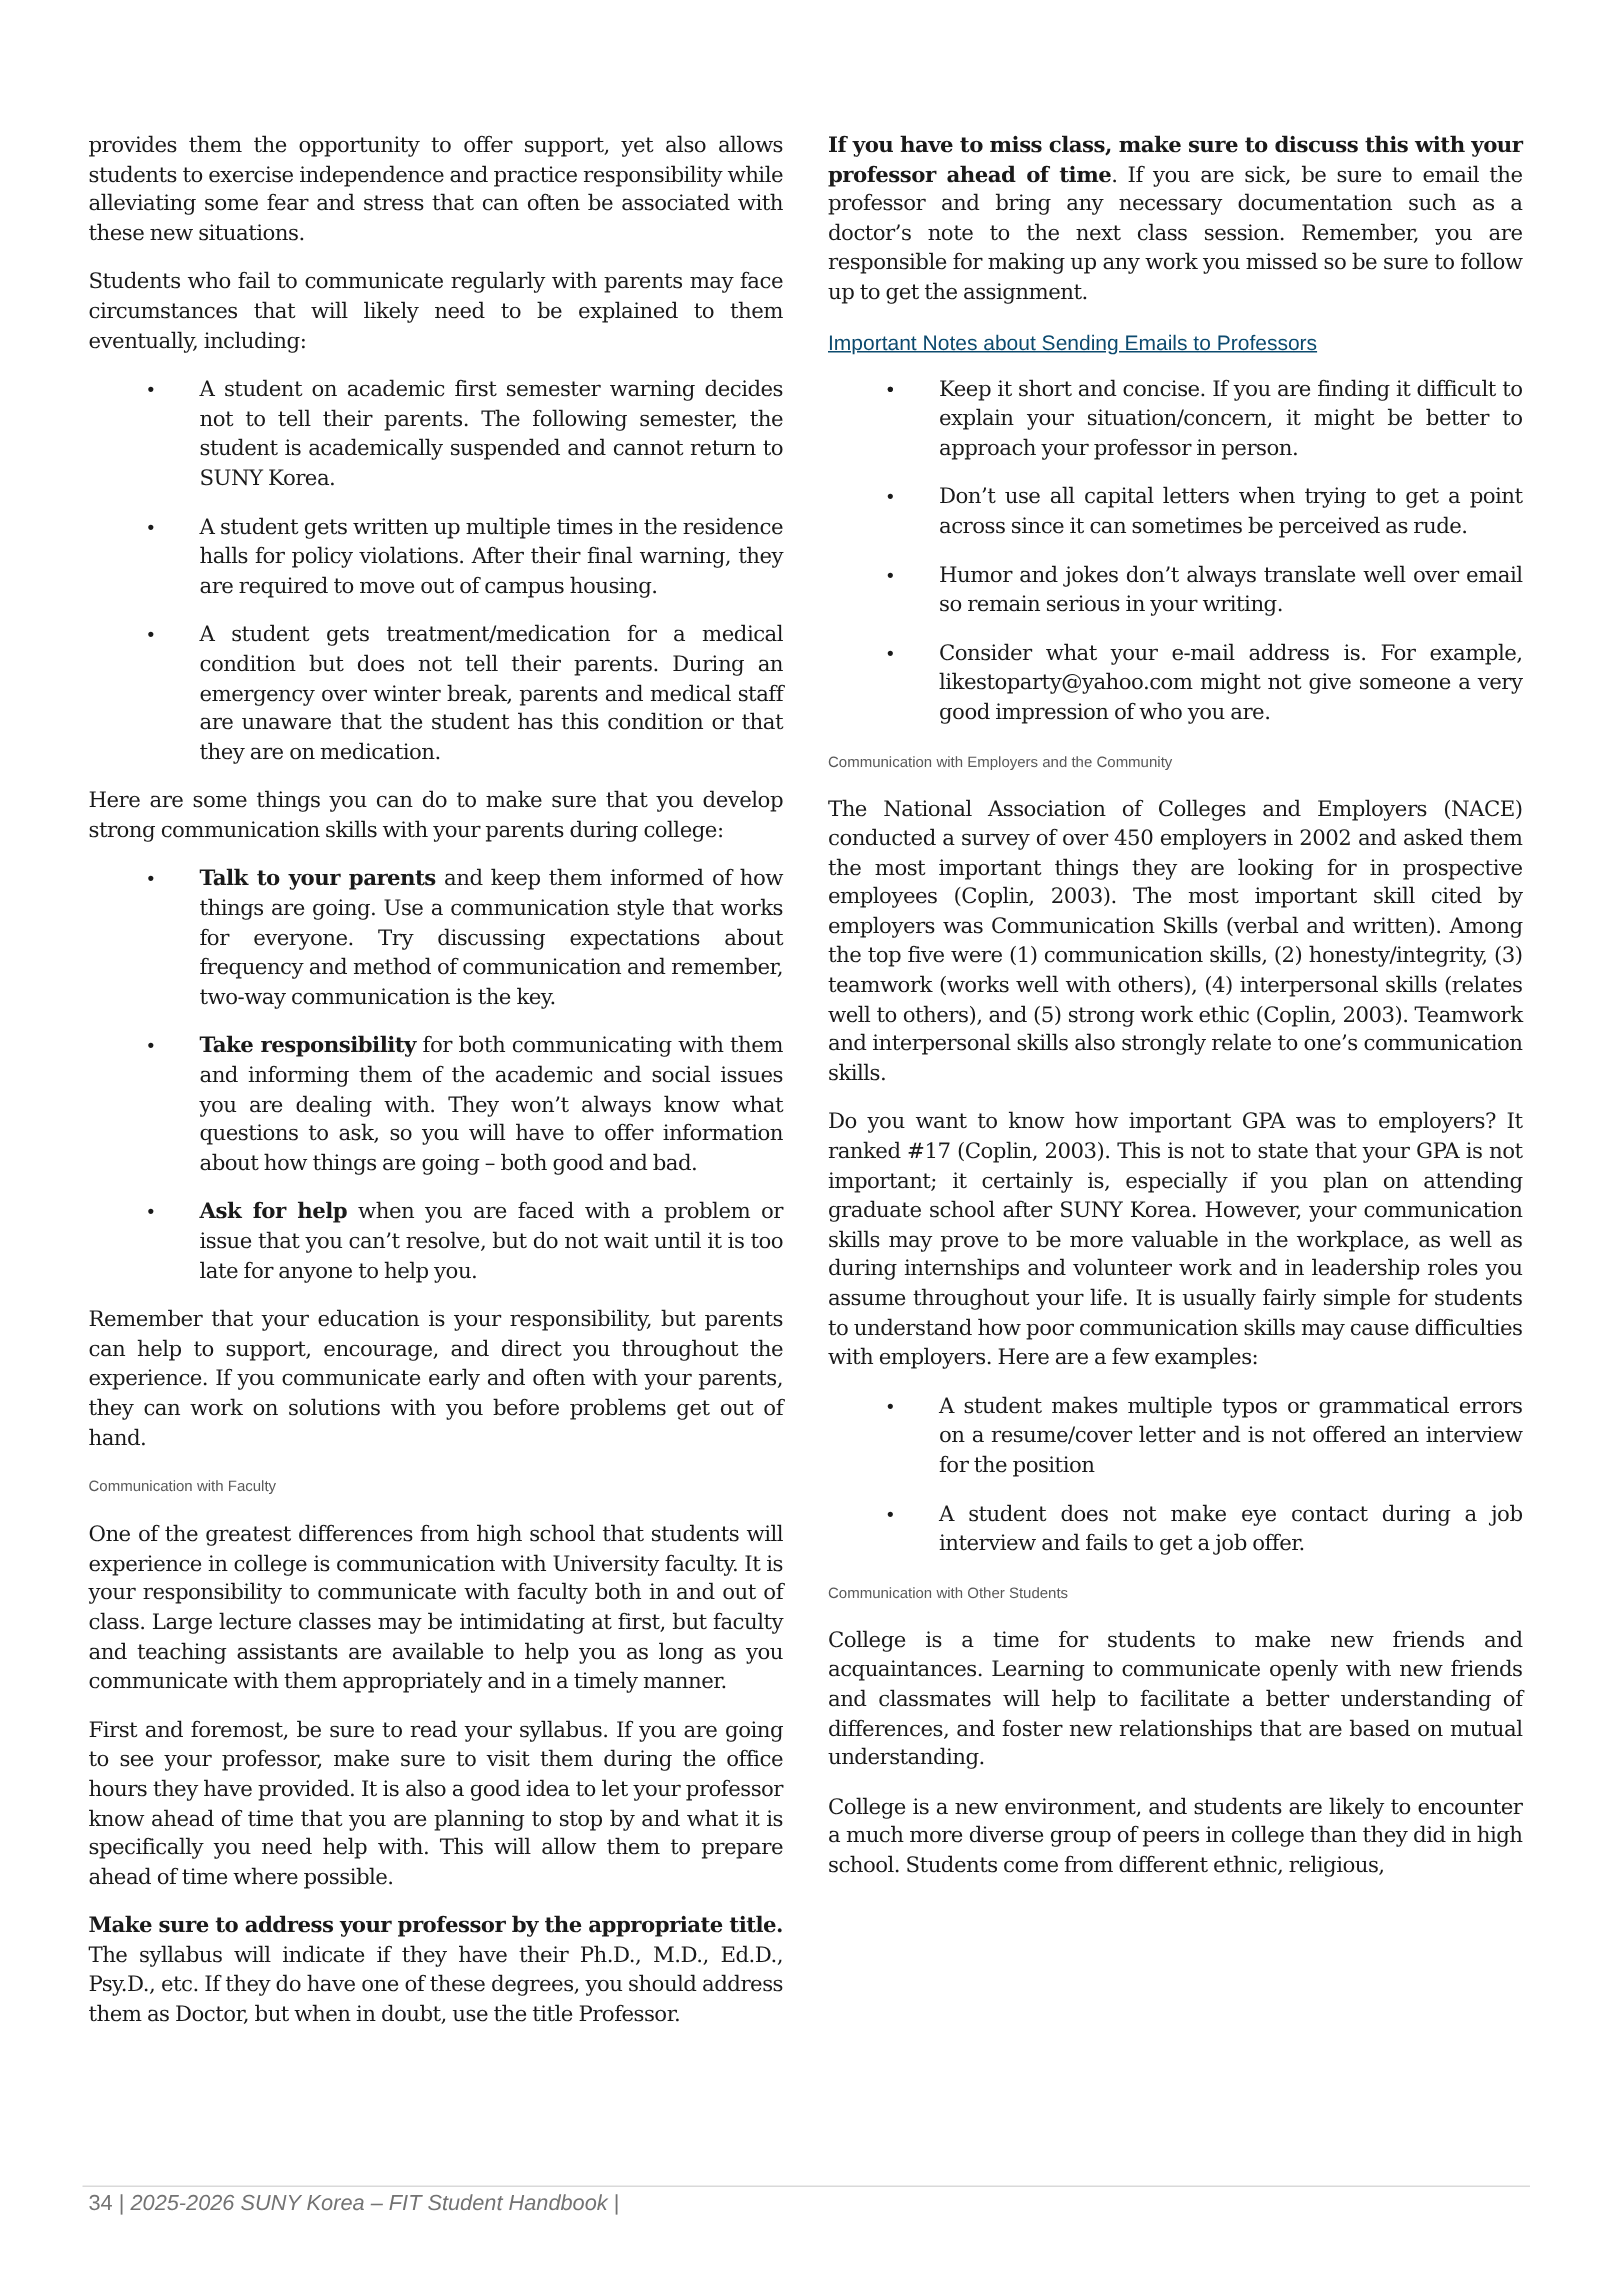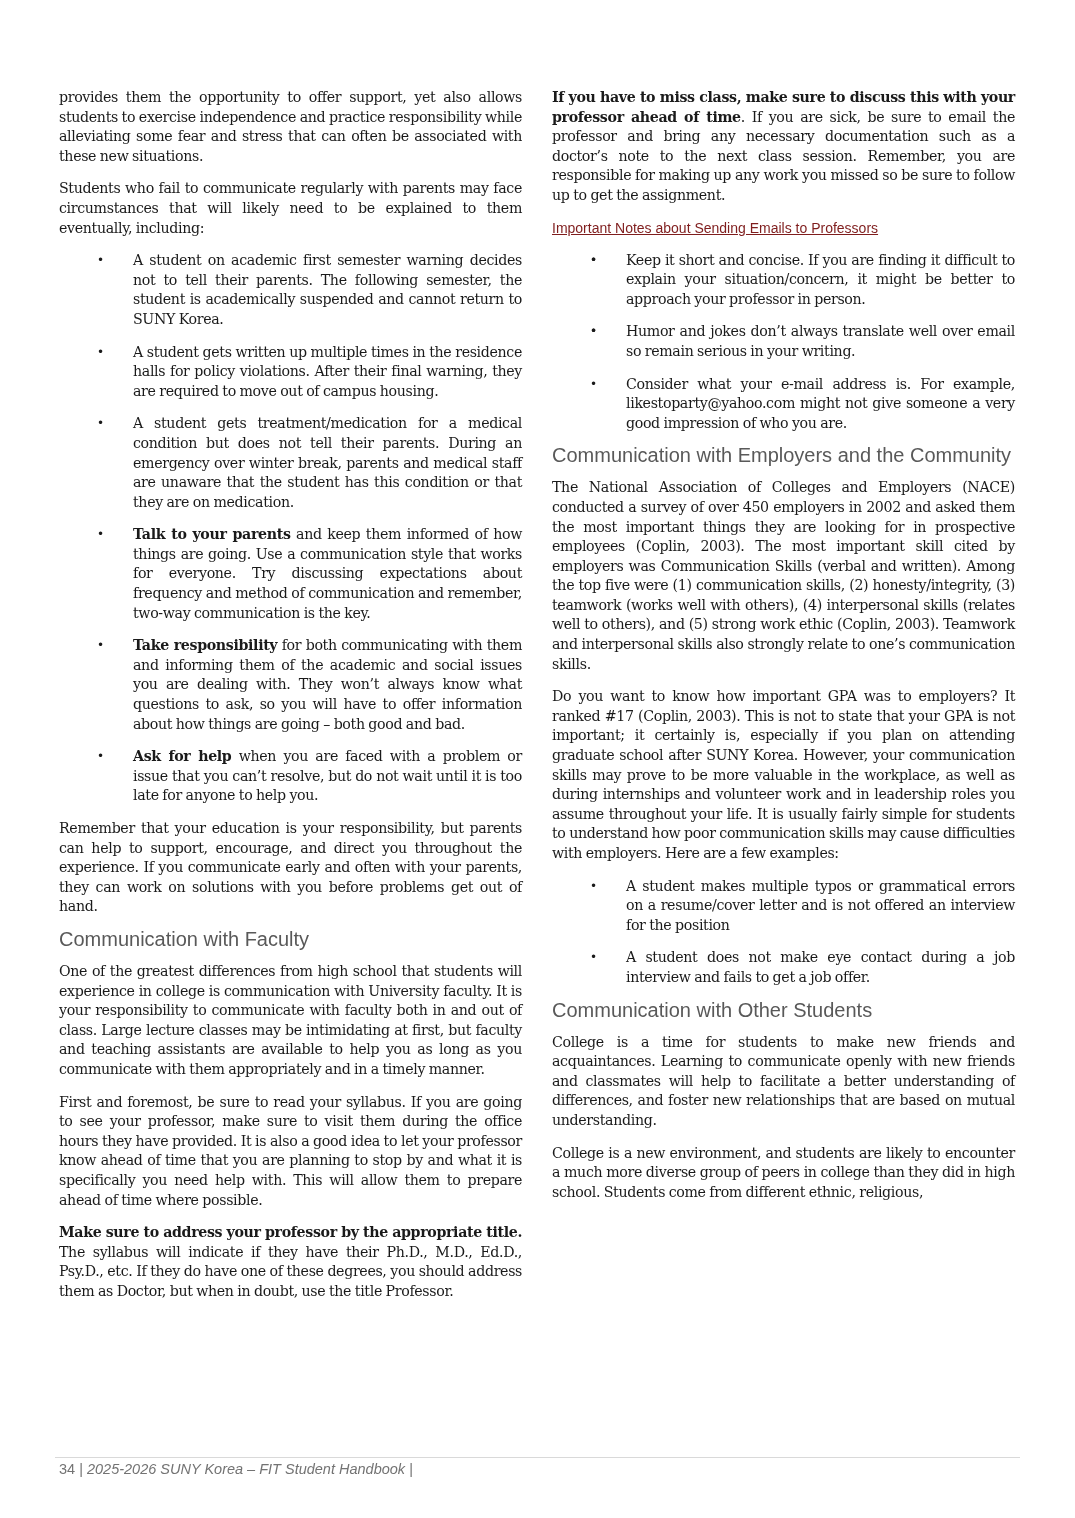--- a/index.html
+++ b/index.html
@@ -32,31 +32,31 @@
       letter-spacing: -0.35px;
       word-spacing: -0.5px;
     }
     ul.bullets li:last-child { margin-bottom: 0; }
     ul.bullets li .bullet {
       position: absolute; left: 38px; top: 0;
       font-family: "DejaVu Sans", sans-serif; font-size: 12px;
     }
     h3.subhead {
       font-family: "Liberation Sans", sans-serif;
-      font-size: 20px;
+      font-size: 10px;
       font-weight: normal;
       color: #595959;
       margin: 0 0 13px 0;
       line-height: 19px;
     }
     h4.underline-head {
       font-family: "Liberation Sans", sans-serif;
       font-size: 14px;
       font-weight: normal;
-      color: #7f1d1d;
+      color: #0c4a6e;
       text-decoration: underline;
       margin: 0 0 13px 0;
       line-height: 19px;
     }
     .footer-rule {
       position: absolute; left: 55px; top: 1457px; width: 965px; height: 1px; background: #d9d9d9;
     }
     .footer {
       position: absolute; left: 59px; top: 1461px;
       font-family: "Liberation Sans", sans-serif; font-size: 14.5px; color: #737373;
@@ -71,20 +71,21 @@
   <div class="col col-left">
     <p class="body">provides them the opportunity to offer support, yet also allows students to exercise independence and practice responsibility while alleviating some fear and stress that can often be associated with these new situations.</p>
     <p class="body">Students who fail to communicate regularly with parents may face circumstances that will likely need to be explained to them eventually, including:</p>
 
     <ul class="bullets">
       <li><span class="bullet">•</span><span>A student on academic first semester warning decides not to tell their parents. The following semester, the student is academically suspended and cannot return to SUNY Korea.</span></li>
       <li><span class="bullet">•</span><span>A student gets written up multiple times in the residence halls for policy violations. After their final warning, they are required to move out of campus housing.</span></li>
       <li><span class="bullet">•</span><span>A student gets treatment/medication for a medical condition but does not tell their parents. During an emergency over winter break, parents and medical staff are unaware that the student has this condition or that they are on medication.</span></li>
     </ul>
 
+    <p class="body">Here are some things you can do to make sure that you develop strong communication skills with your parents during college:</p>
 
     <ul class="bullets">
       <li><span class="bullet">•</span><b>Talk to your parents</b><span> and keep them informed of how things are going. Use a communication style that works for everyone. Try discussing expectations about frequency and method of communication and remember, two-way communication is the key.</span></li>
       <li><span class="bullet">•</span><b>Take responsibility</b><span> for both communicating with them and informing them of the academic and social issues you are dealing with. They won’t always know what questions to ask, so you will have to offer information about how things are going – both good and bad.</span></li>
       <li><span class="bullet">•</span><b>Ask for help</b><span> when you are faced with a problem or issue that you can’t resolve, but do not wait until it is too late for anyone to help you.</span></li>
     </ul>
 
     <p class="body">Remember that your education is your responsibility, but parents can help to support, encourage, and direct you throughout the experience. If you communicate early and often with your parents, they can work on solutions with you before problems get out of hand.</p>
 
     <h3 class="subhead">Communication with Faculty</h3>
@@ -95,21 +96,21 @@
   </div>
 
   <div class="col col-right">
     <p class="body"><b>If you have to miss class, make sure to discuss this with your professor ahead of time</b><span>. If you are sick, be sure to email the professor and bring any necessary documentation such as a doctor’s note to the next class session. Remember, you are responsible for making up any work you missed so be sure to follow up to get the assignment.</span></p>
 
     <h4 class="underline-head">Important Notes about Sending Emails to Professors</h4>
 
     <ul class="bullets">
       <li><span class="bullet">•</span></li>
       <li><span class="bullet">•</span><span>Keep it short and concise. If you are finding it difficult to explain your situation/concern, it might be better to approach your professor in person.</span></li>
-      <li><span class="bullet">•</span></li>
+      <li><span class="bullet">•</span><span>Don’t use all capital letters when trying to get a point across since it can sometimes be perceived as rude.</span></li>
       <li><span class="bullet">•</span><span>Humor and jokes don’t always translate well over email so remain serious in your writing.</span></li>
       <li><span class="bullet">•</span><span>Consider what your e-mail address is. For example, likestoparty@yahoo.com might not give someone a very good impression of who you are.</span></li>
     </ul>
 
     <h3 class="subhead">Communication with Employers and the Community</h3>
 
     <p class="body">The National Association of Colleges and Employers (NACE) conducted a survey of over 450 employers in 2002 and asked them the most important things they are looking for in prospective employees (Coplin, 2003). The most important skill cited by employers was Communication Skills (verbal and written). Among the top five were (1) communication skills, (2) honesty/integrity, (3) teamwork (works well with others), (4) interpersonal skills (relates well to others), and (5) strong work ethic (Coplin, 2003). Teamwork and interpersonal skills also strongly relate to one’s communication skills.</p>
     <p class="body">Do you want to know how important GPA was to employers? It ranked #17 (Coplin, 2003). This is not to state that your GPA is not important; it certainly is, especially if you plan on attending graduate school after SUNY Korea. However, your communication skills may prove to be more valuable in the workplace, as well as during internships and volunteer work and in leadership roles you assume throughout your life. It is usually fairly simple for students to understand how poor communication skills may cause difficulties with employers. Here are a few examples:</p>
 
     <ul class="bullets">

